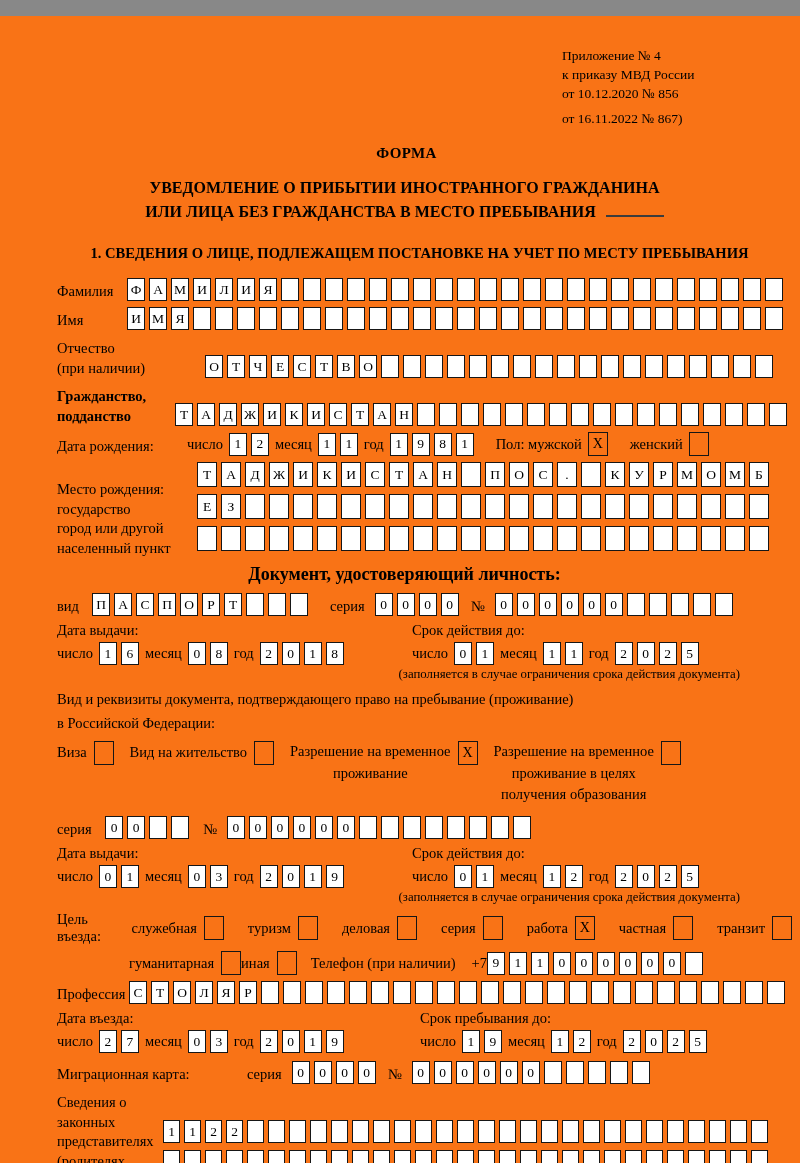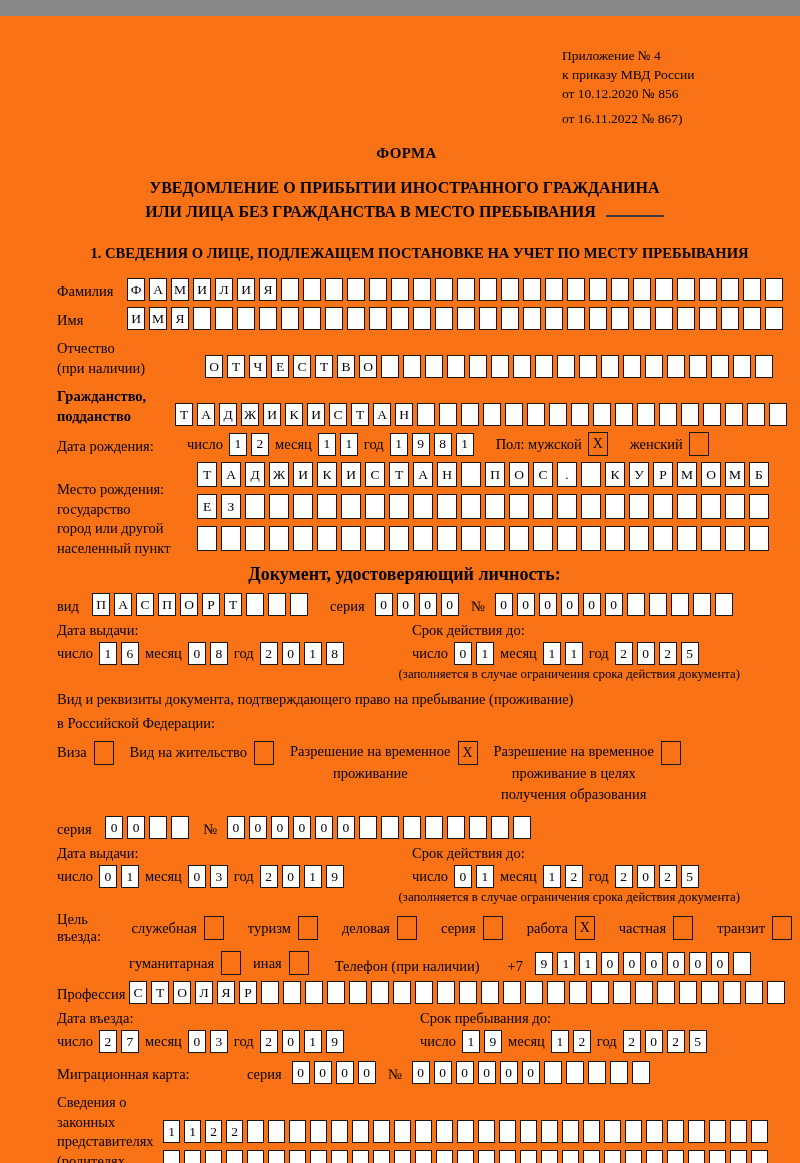--- a/index.html
+++ b/index.html
@@ -535,21 +535,21 @@
     <span class="pair">
       <span>частная</span>
       <span class="cb"></span>
     </span>
     <span class="pair">
       <span>транзит</span>
       <span class="cb"></span>
     </span>
   </div>
 
-  <div class="frow indent" style="gap:12px;">
+  <div class="frow indent" style="gap:0;align-items:center">
     <span class="pair">
       <span>гуманитарная</span>
       <span class="cb"></span>
     </span>
     <span class="pair">
       <span>иная</span>
       <span class="cb"></span>
     </span>
     <span style="margin-left:14px">Телефон (при наличии)</span>
     <span style="margin-left:16px">+7</span>

